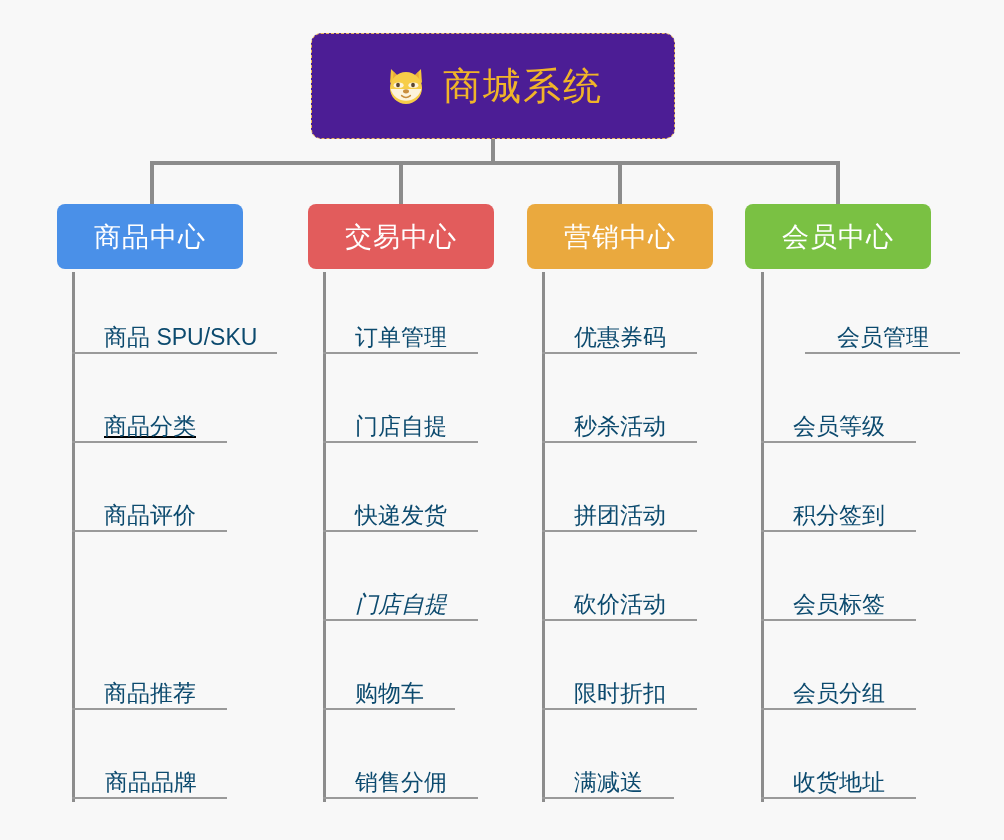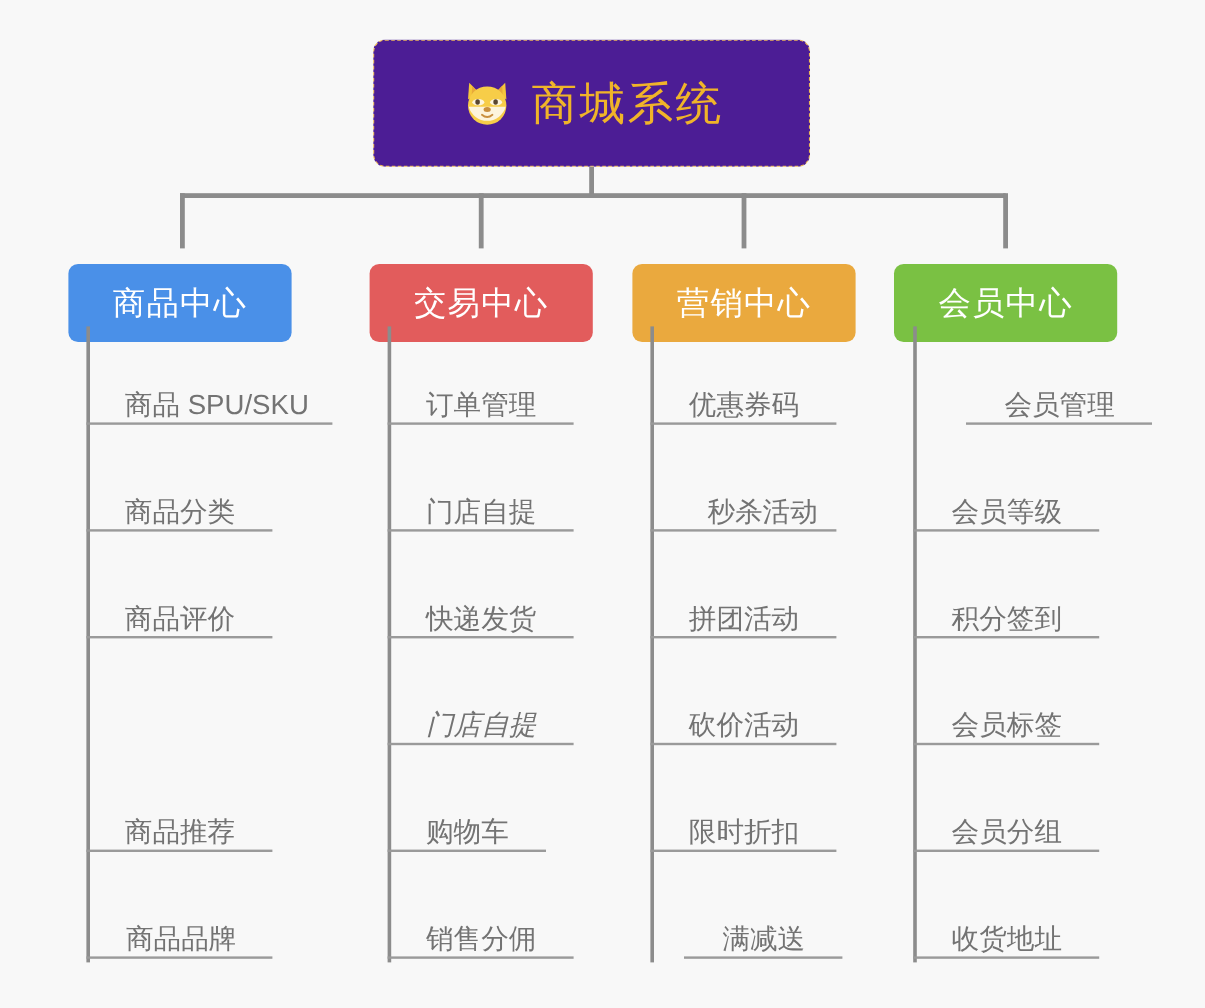--- a/index.html
+++ b/index.html
@@ -70,21 +70,21 @@
   }
   .conn-drop {
     top: 161px;
     width: 4px;
     height: 46px;
   }
 
   
   .cat-header {
     position: absolute;
-    top: 220px;
+    top: 204px;
     width: 186px;
     height: 65px;
     border-radius: 8px;
     display: flex;
     align-items: center;
     justify-content: center;
     color: #ffffff;
     font-size: 27px;
     letter-spacing: 1px;
     box-sizing: border-box;
@@ -103,21 +103,21 @@
     box-sizing: border-box;
     border-bottom: 2px solid #9a9a9a;
     display: flex;
     align-items: flex-end;
     justify-content: flex-start;
     padding-left: 32px;
     padding-bottom: 2px;
   }
   .leaf-label {
     font-size: 23px;
-    color: #737373;
+    color: #0c4a6e;
     white-space: nowrap;
     line-height: 1.1;
   }
 </style>
 </head>
 <body>
 
 <div id="mindmap">
 
   <div class="root-node">
@@ -147,21 +147,21 @@
   <div class="conn conn-drop" style="left:618px;"></div>
   <div class="conn conn-drop" style="left:836px;"></div>
 
   <div class="cat-header" style="left:57px; background:#4a90e8;">
     <span>商品中心</span>
   </div>
   <div class="trunk" style="left:72px; height:530px;"></div>
   <div class="leaf" style="left:72px; top:298px; width:205px;">
     <span class="leaf-label">商品 SPU/SKU</span>
   </div>
-  <div class="leaf" style="left:72px; top:387px; width:155px;">
+  <div class="leaf" style="left:72px; top:387px; width:155px;text-decoration:underline;">
     <span class="leaf-label">商品分类</span>
   </div>
   <div class="leaf" style="left:72px; top:476px; width:155px;">
     <span class="leaf-label">商品评价</span>
   </div>
   <div class="leaf" style="left:72px; top:654px; width:155px;">
     <span class="leaf-label">商品推荐</span>
   </div>
   <div class="leaf" style="left:72px; top:743px; width:155px;padding-left:33px;">
     <span class="leaf-label">商品品牌</span>
@@ -190,33 +190,33 @@
     <span class="leaf-label">销售分佣</span>
   </div>
 
   <div class="cat-header" style="left:527px; background:#eaa93e;">
     <span>营销中心</span>
   </div>
   <div class="trunk" style="left:542px; height:530px;"></div>
   <div class="leaf" style="left:542px; top:298px; width:155px;">
     <span class="leaf-label">优惠券码</span>
   </div>
-  <div class="leaf" style="left:542px; top:387px; width:155px;justify-content:center;">
+  <div class="leaf" style="left:542px; top:387px; width:155px;">
     <span class="leaf-label">秒杀活动</span>
   </div>
   <div class="leaf" style="left:542px; top:476px; width:155px;">
     <span class="leaf-label">拼团活动</span>
   </div>
   <div class="leaf" style="left:542px; top:565px; width:155px;">
     <span class="leaf-label">砍价活动</span>
   </div>
   <div class="leaf" style="left:542px; top:654px; width:155px;">
     <span class="leaf-label">限时折扣</span>
   </div>
-  <div class="leaf" style="left:542px; top:743px; width:132px;margin-left:28px;">
+  <div class="leaf" style="left:542px; top:743px; width:132px;">
     <span class="leaf-label">满减送</span>
   </div>
 
   <div class="cat-header" style="left:745px; background:#7ac143;">
     <span>会员中心</span>
   </div>
   <div class="trunk" style="left:761px; height:530px;"></div>
   <div class="leaf" style="left:761px; top:298px; width:155px;margin-left:44px;">
     <span class="leaf-label">会员管理</span>
   </div>

